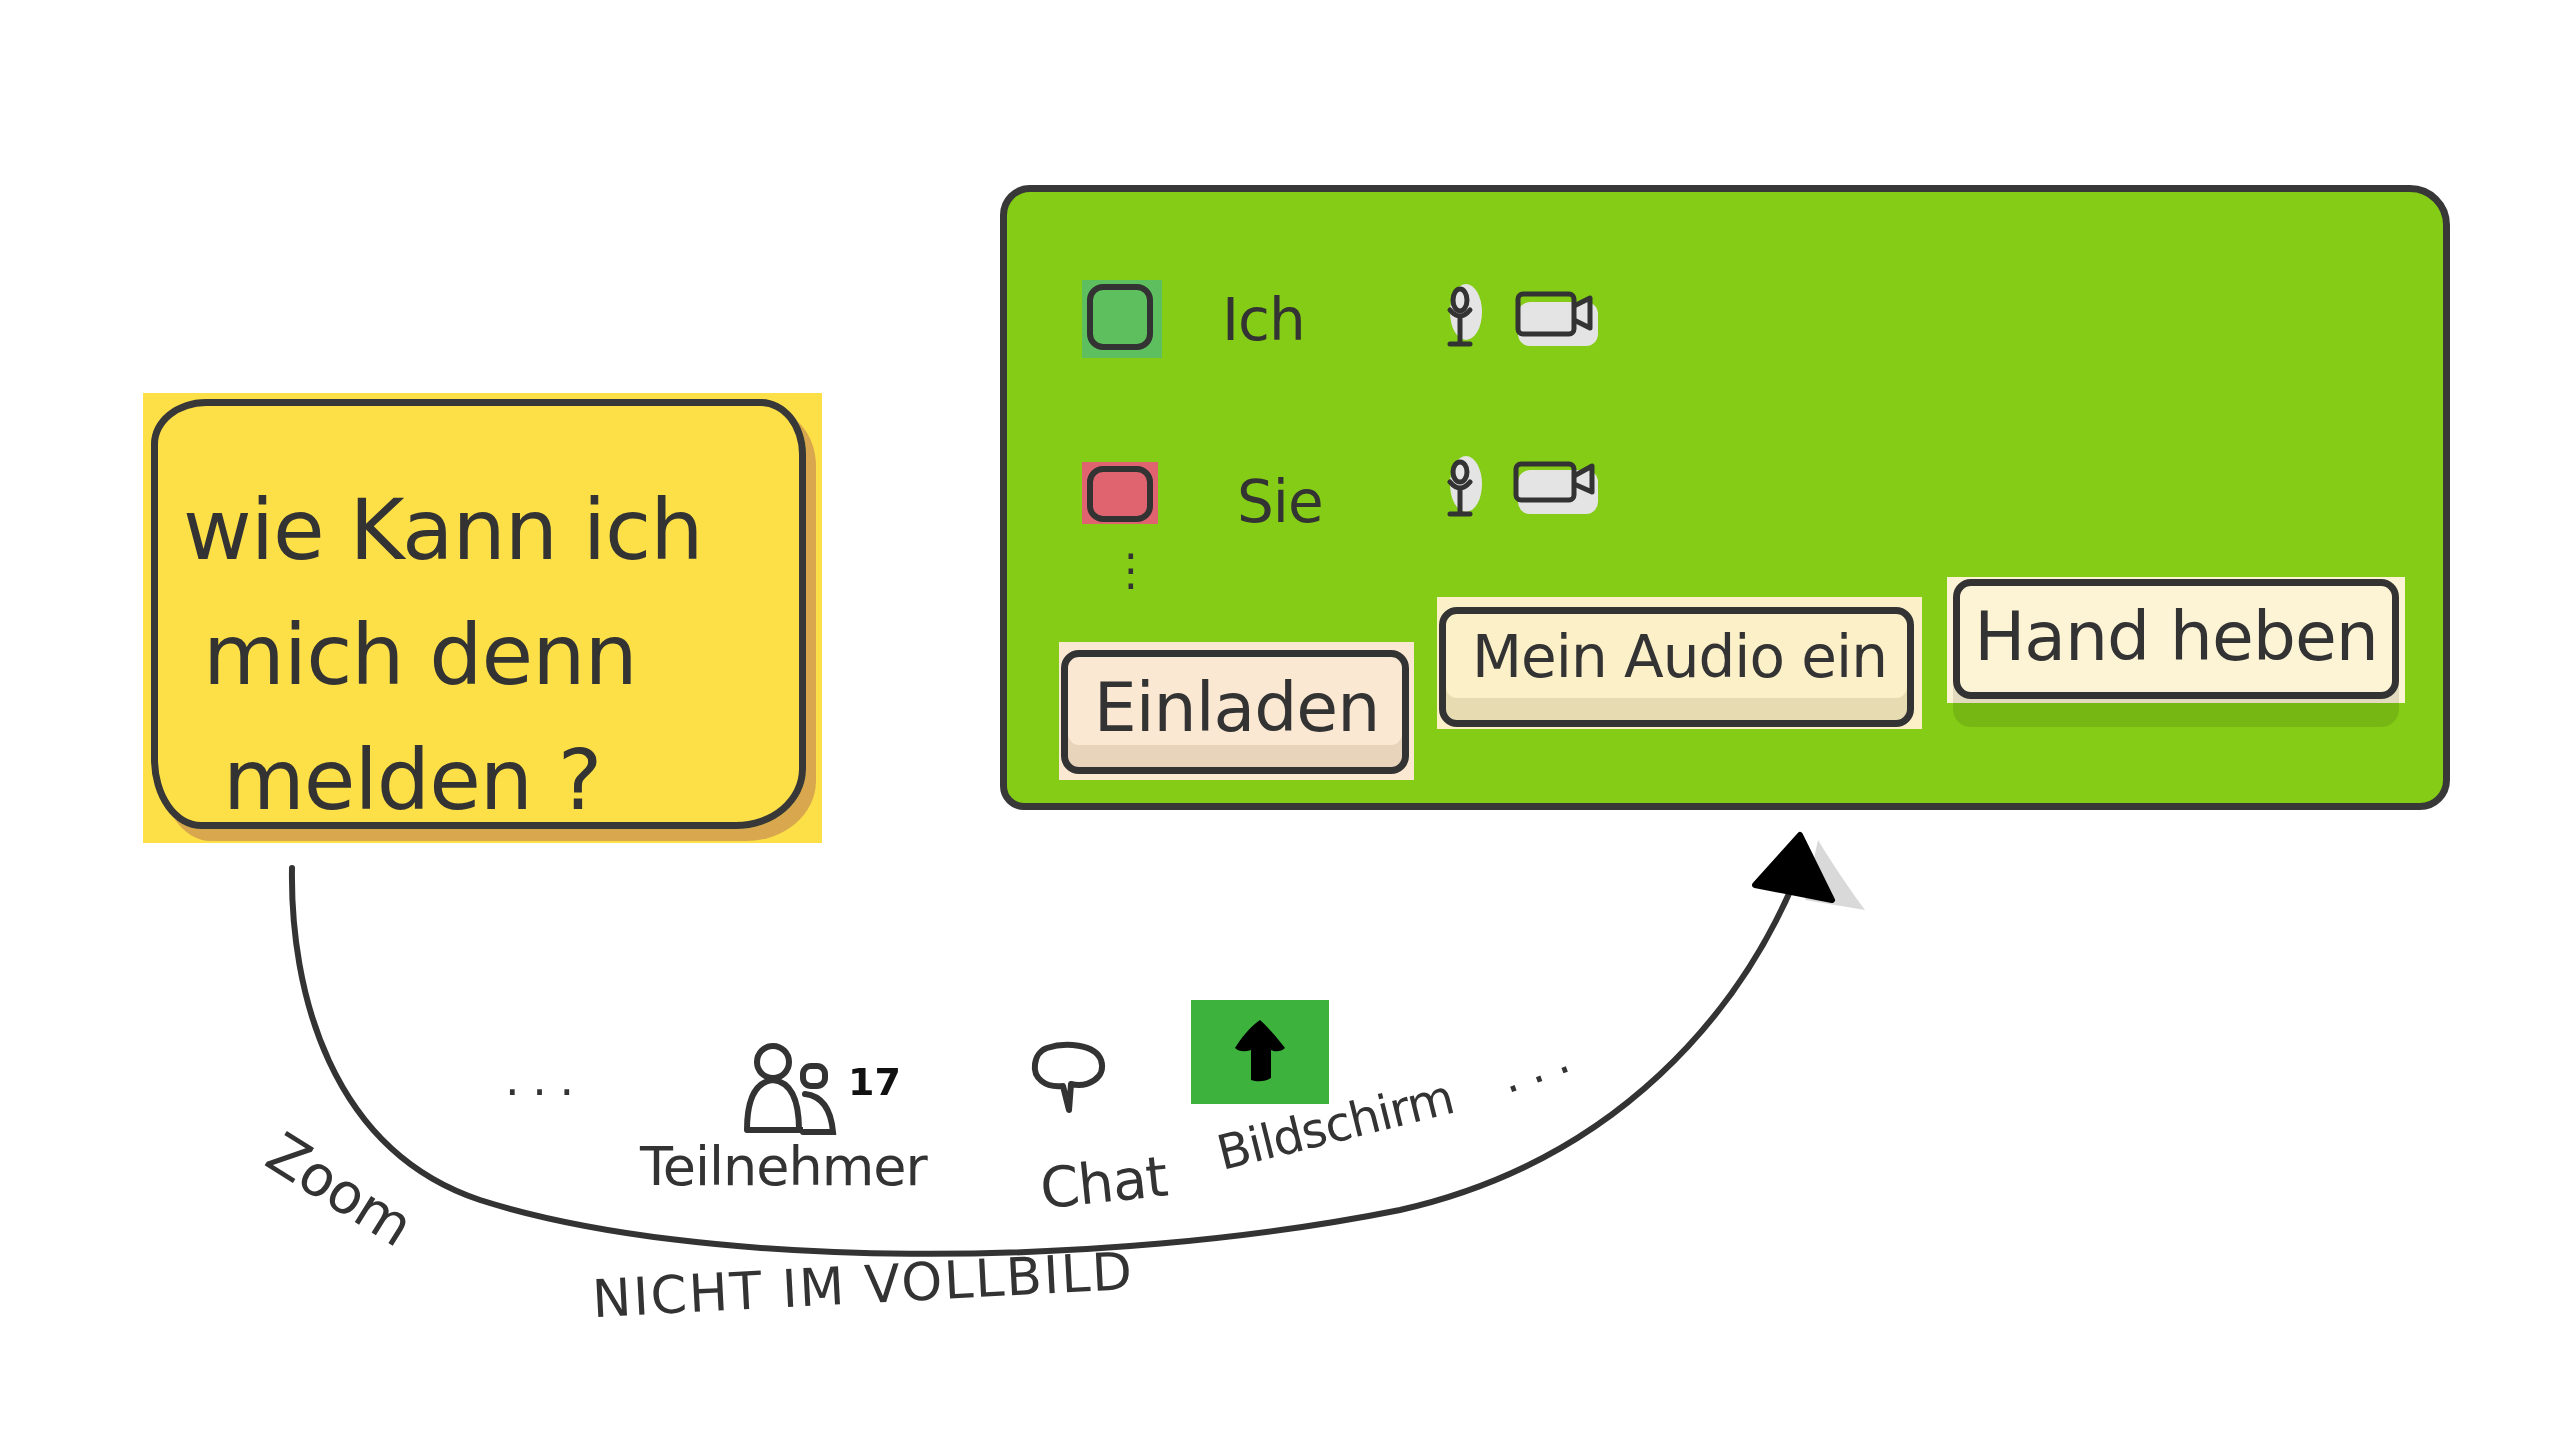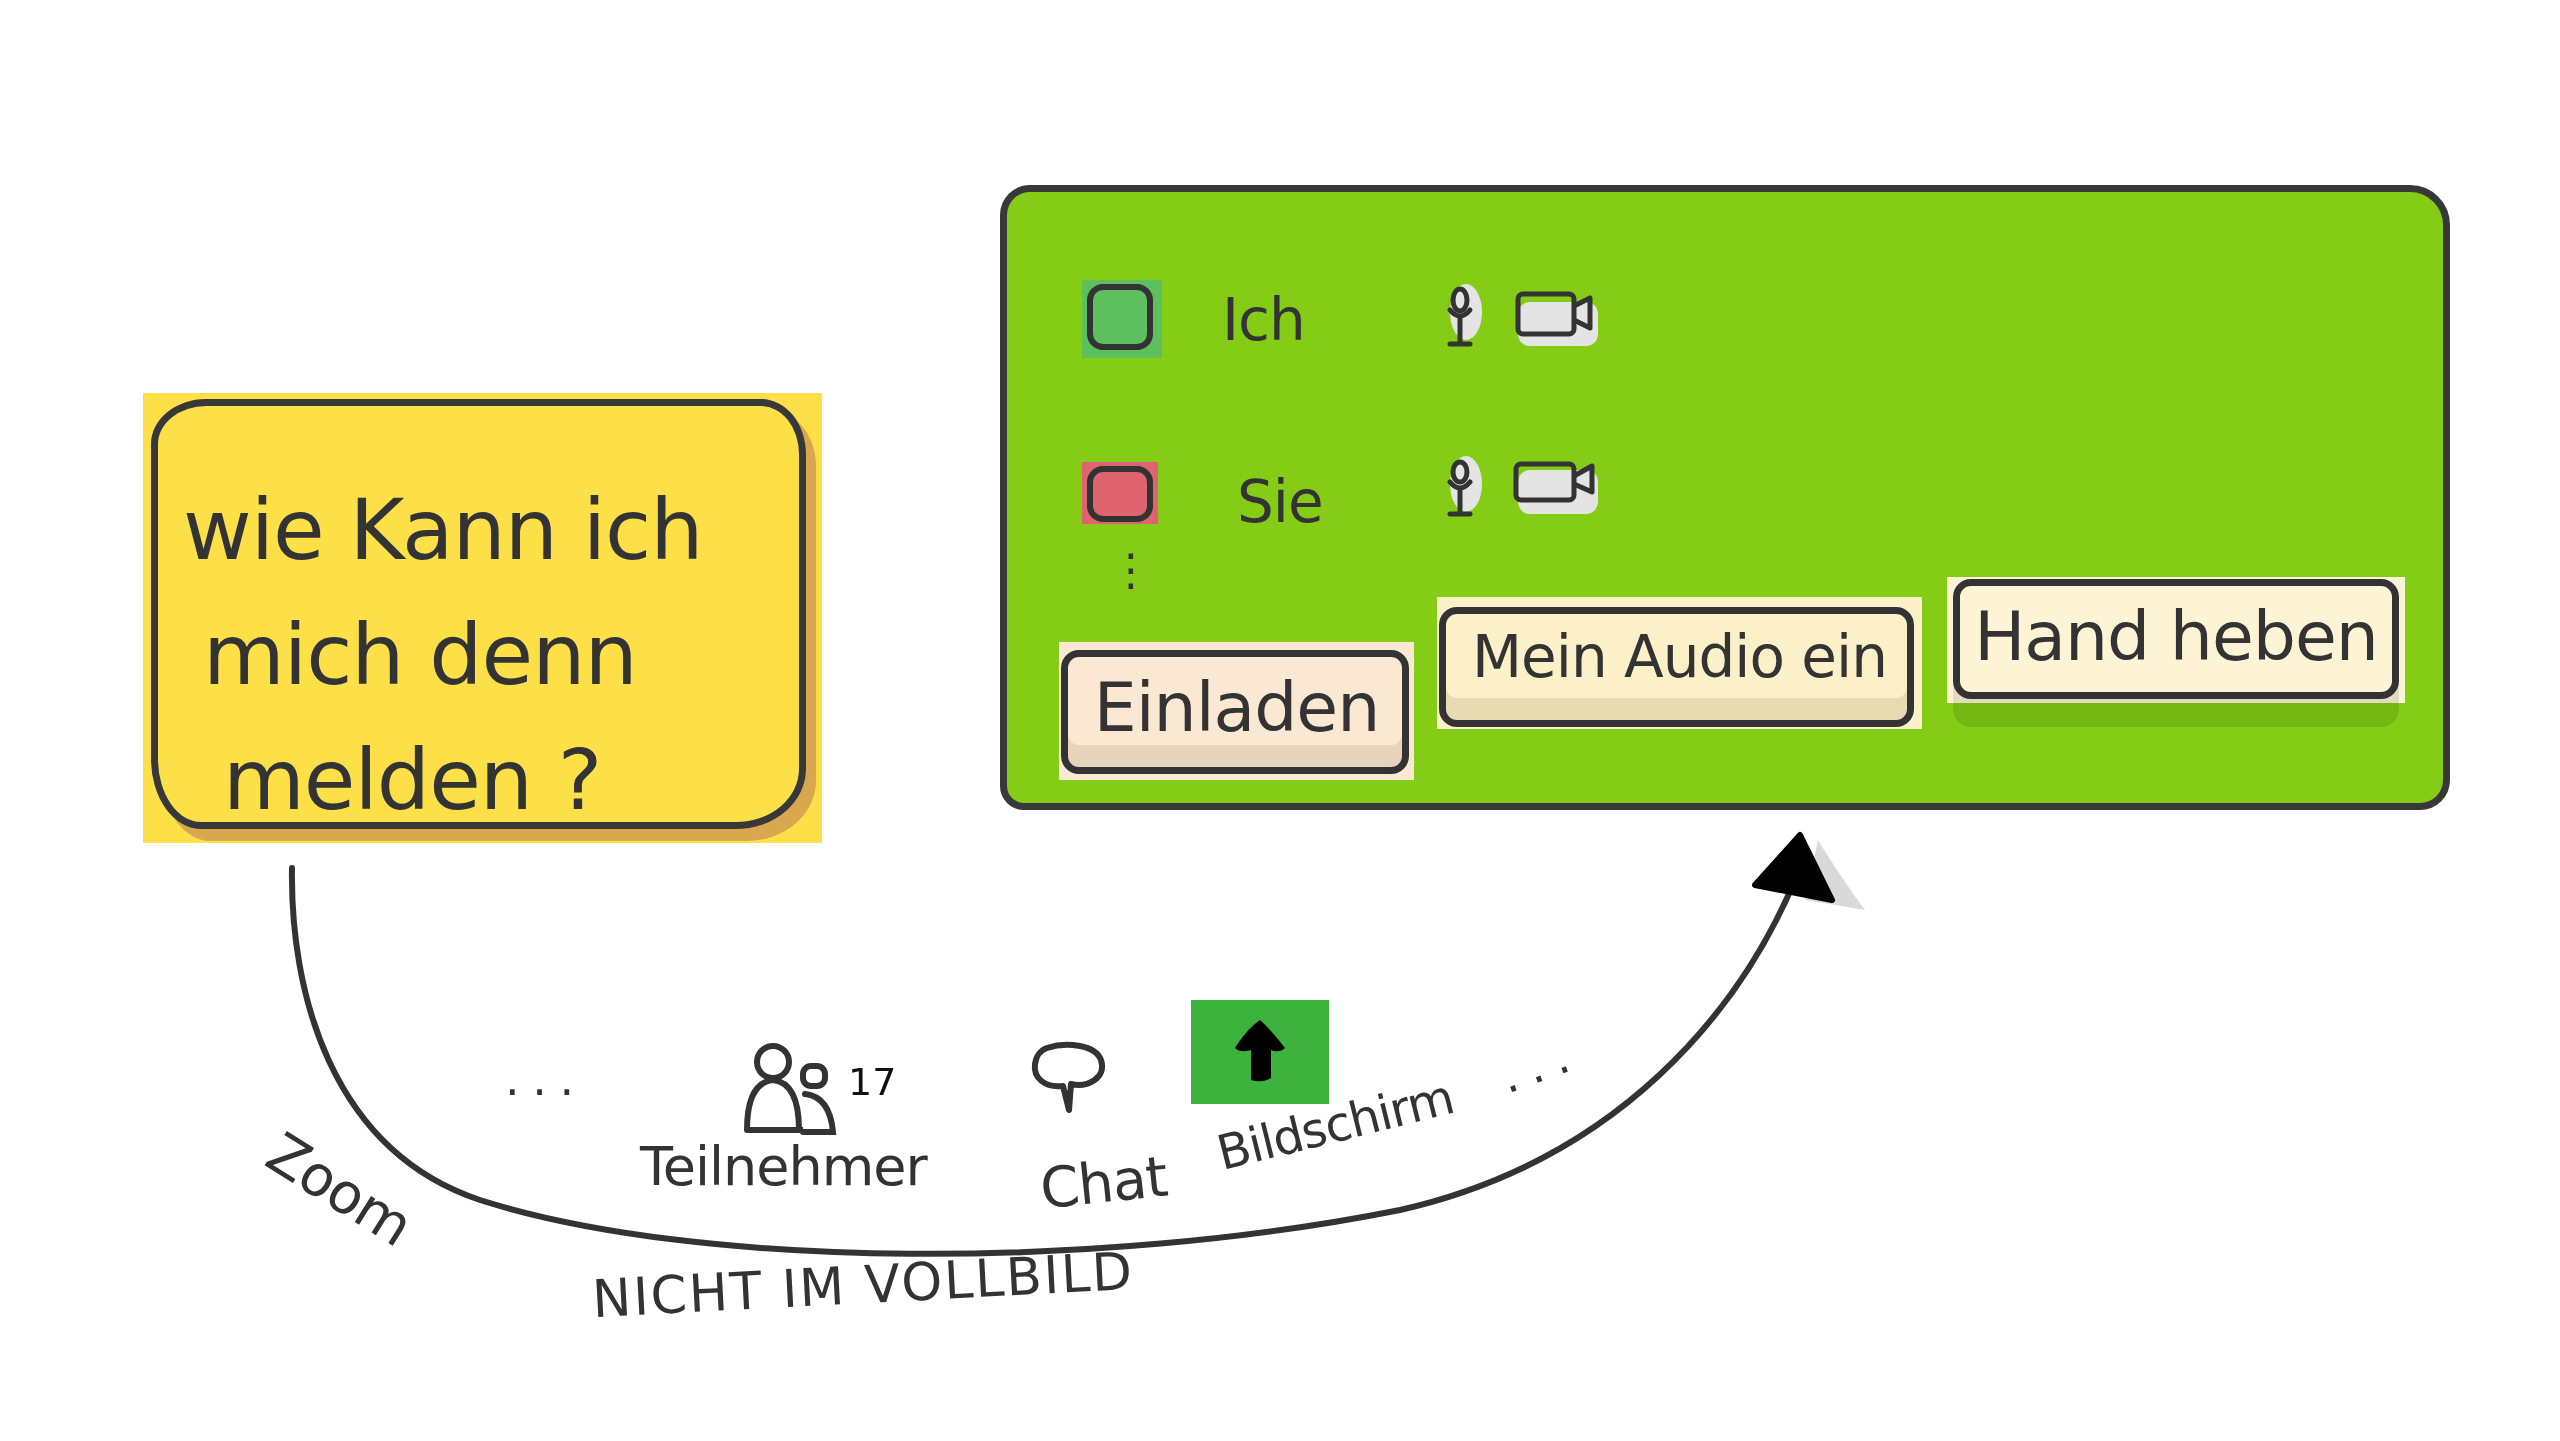--- a/index.html
+++ b/index.html
@@ -128,21 +128,21 @@
       left: 505px; top: 1052px;
       font-size: 46px;
     }
     .participants-icon {
       left: 733px; top: 1040px;
       width: 120px; height: 100px;
     }
     .participants-count {
       left: 848px; top: 1060px;
       font-size: 38px;
-      font-weight: normal;
+      font-weight: bold;
       color: #111;
     }
     .participants-label {
       left: 640px; top: 1135px;
       font-size: 54px;
     }
     .chat-icon {
       left: 1025px; top: 1038px;
       width: 90px; height: 85px;
     }

